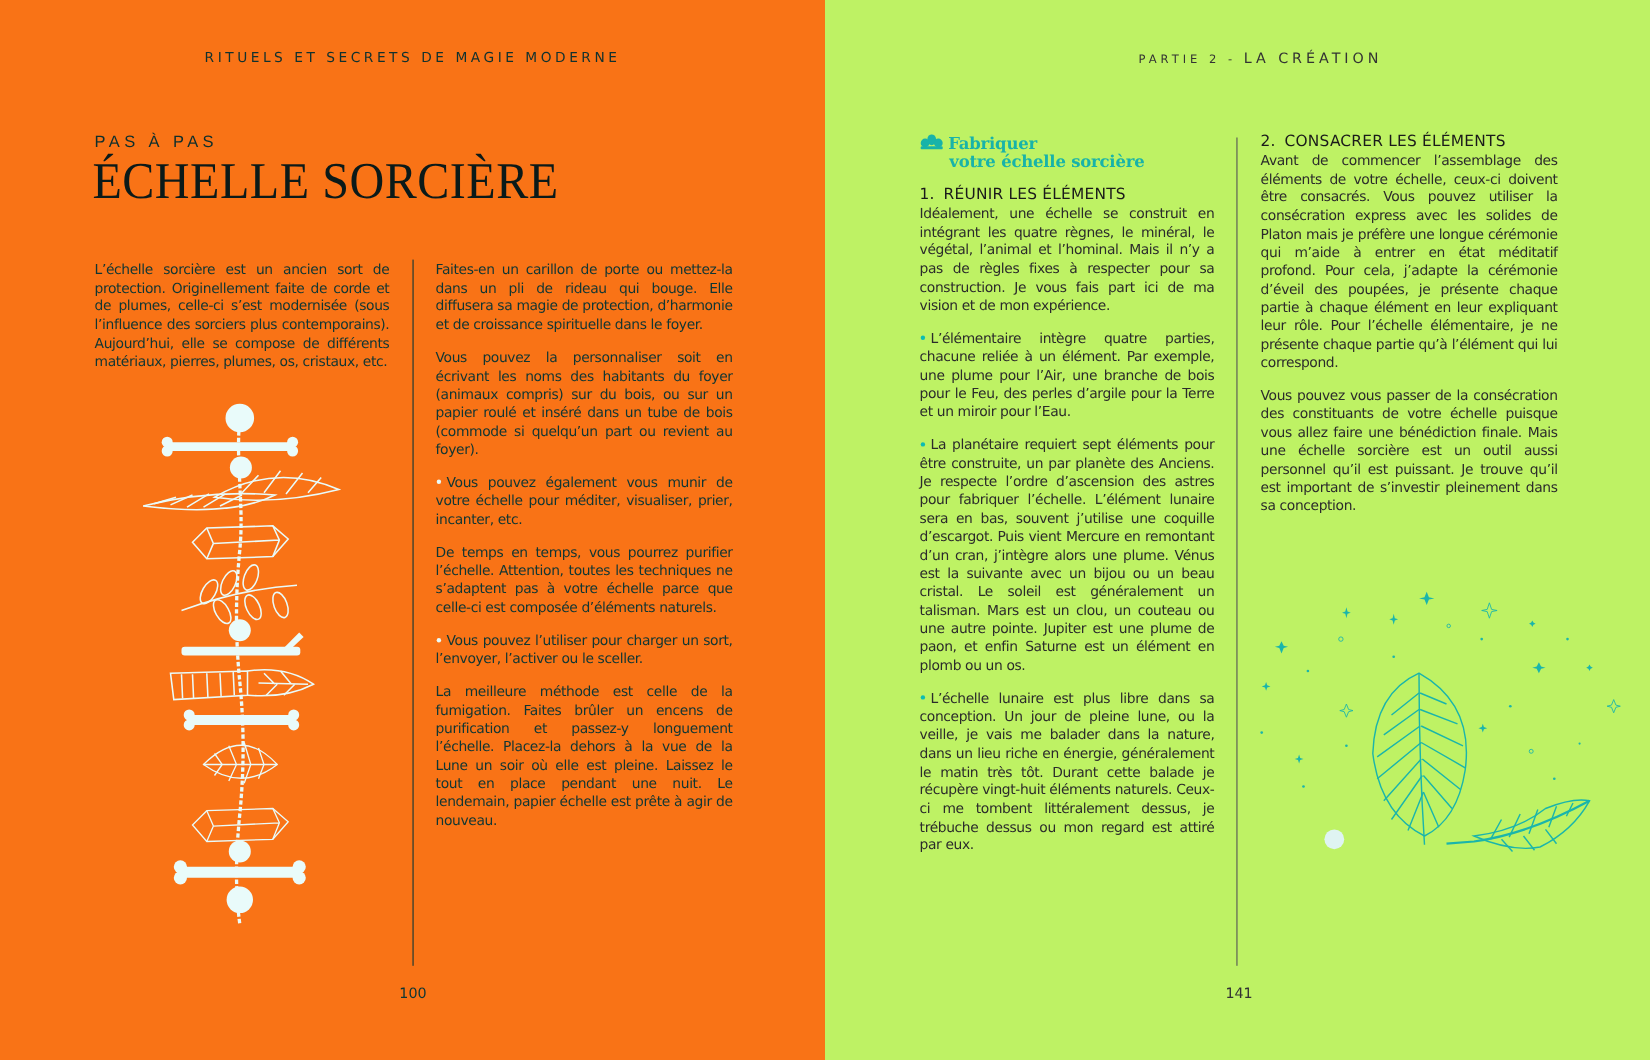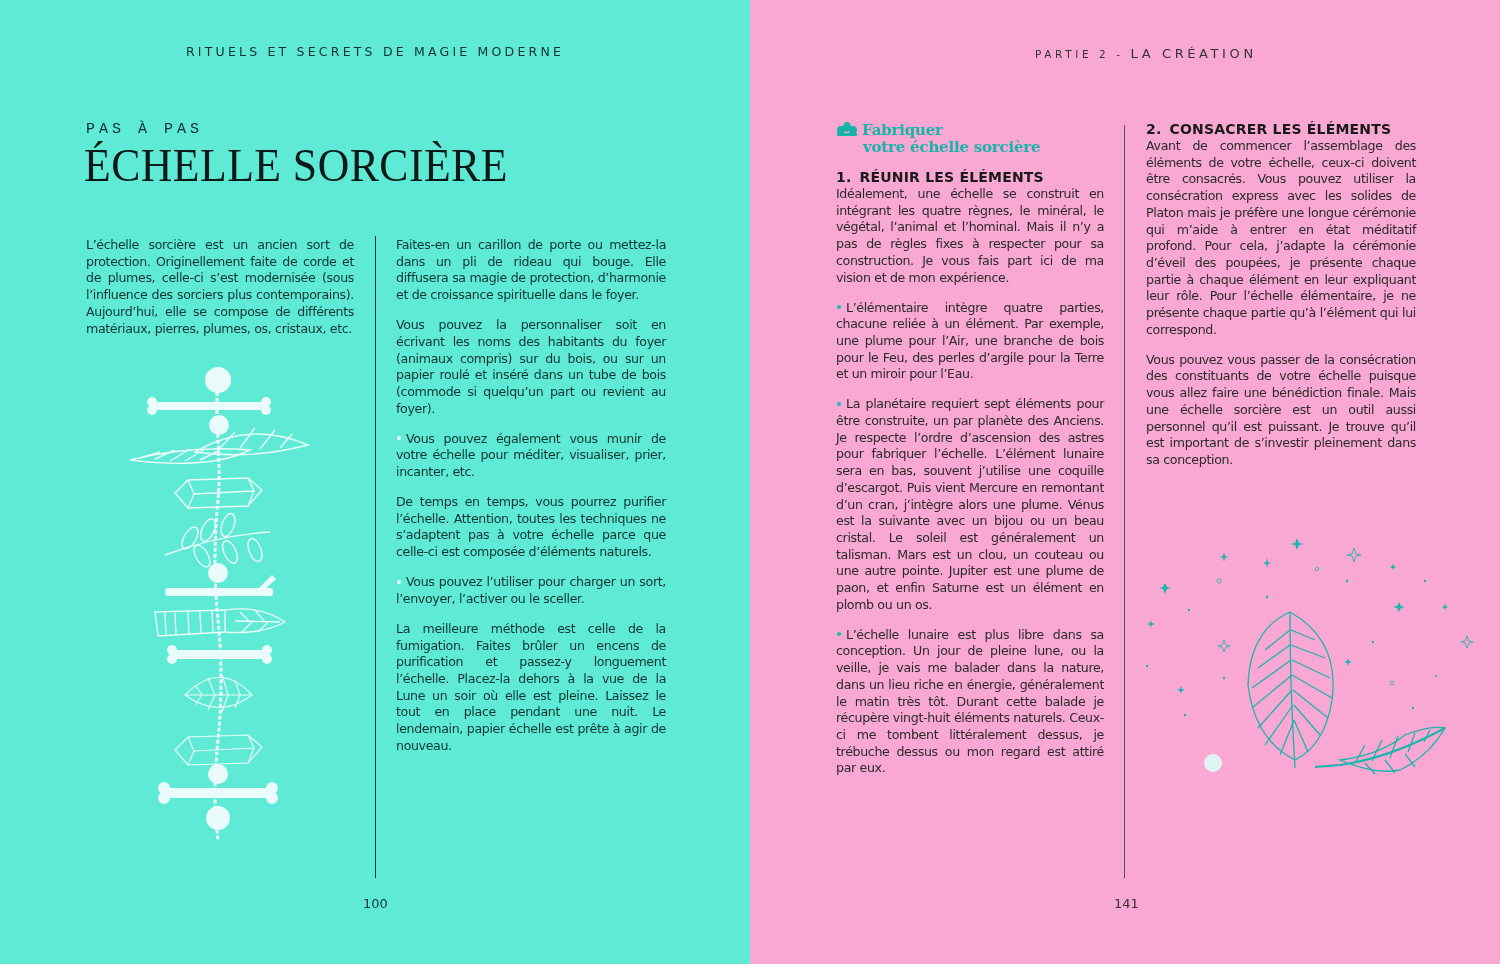--- a/index.html
+++ b/index.html
@@ -1,39 +1,39 @@
 <!DOCTYPE html>
 <html><head>
 <meta charset="utf-8">
 <style>
   html, body { margin: 0; padding: 0; }
   body { width: 1500px; height: 964px; position: relative; overflow: hidden; background: #ffffff; font-family: "Liberation Sans", sans-serif; }
   .page { position: absolute; top: 0; height: 964px; }
-  .page-left { left: 0; width: 885px; background: #5eead4; }
-  .page-right { left: 750px; width: 750px; background: #f9a8d4; }
+  .page-left { left: 0; width: 885px; background: #f97316; }
+  .page-right { left: 750px; width: 750px; background: #bef264; }
 
   .running-head { position: absolute; font-family: "DejaVu Sans", sans-serif; letter-spacing: 3.2px; text-transform: uppercase; }
   .rh-left { top: 44px; left: 0; width: 750px; text-align: center; font-size: 12.5px; color: #10312f; }
   .rh-right { top: 46px; left: 285px; font-size: 10.5px; color: #333; letter-spacing: 3.6px; }
   .rh-right .cap { font-size: 13px; }
 
-  .kicker { position: absolute; top: 121px; left: 86px; font-family: Liberation Mono, monospace; font-size: 15px; letter-spacing: 4px; color: #0e2f2d; }
+  .kicker { position: absolute; top: 121px; left: 86px; font-family: Liberation Sans, sans-serif; font-size: 15px; letter-spacing: 4px; color: #0e2f2d; }
   .title { position: absolute; top: 138px; left: 84px; font-family: "Liberation Serif", serif; font-size: 47px; letter-spacing: 0.5px; color: #0b1a19; transform: scaleX(0.93); transform-origin: left; white-space: nowrap; }
 
   .col { position: absolute; font-family: "DejaVu Sans", sans-serif; font-size: 12.6px; line-height: 16.7px; letter-spacing: -0.35px; }
   .col p { margin: 0 0 13.3px 0; }
   .col-l1 { left: 86px; top: 237px; width: 268px; color: #0f3634; text-align: justify; }
   .col-l2 { left: 396px; top: 237px; width: 270px; color: #0f3634; text-align: justify; }
   .col-r1 { left: 836px; top: 169px; width: 268px; color: #2b2b2b; text-align: justify; }
   .col-r2 { left: 1146px; top: 121px; width: 270px; color: #2b2b2b; text-align: justify; }
   .bullet-dot { display: inline-block; width: 4px; height: 4px; border-radius: 50%; margin: 0 5px 2px 1px; vertical-align: middle; }
   .col-l2 .bullet-dot { background: #e9fbfa; }
   .col-r1 .bullet-dot { background: #0bbdb3; }
 
-  .subhead { font-family: "DejaVu Sans", sans-serif; font-weight: bold; font-size: 14px; letter-spacing: 0.2px; color: #1a1a1a; margin: 0; line-height: 17px; }
+  .subhead { font-family: "DejaVu Sans", sans-serif; font-weight: normal; font-size: 14px; letter-spacing: 0.2px; color: #1a1a1a; margin: 0; line-height: 17px; }
   .subhead .num { margin-right: 8px; }
 
   .fab-title { position: absolute; left: 836px; top: 122px; font-family: "DejaVu Serif", serif; font-weight: bold; font-size: 15px; color: #18b3a9; line-height: 17px; letter-spacing: -0.2px; }
   .fab-title .line2 { display: block; padding-left: 27px; }
   .fab-icon { display: inline-block; width: 22px; height: 14px; vertical-align: -1px; margin-right: 4px; }
 
   .divider { position: absolute; width: 1px; }
   .div-left { left: 375px; top: 236px; height: 642px; background: #0f3634; }
   .div-right { left: 1124px; top: 125px; height: 753px; background: #555; }
 

